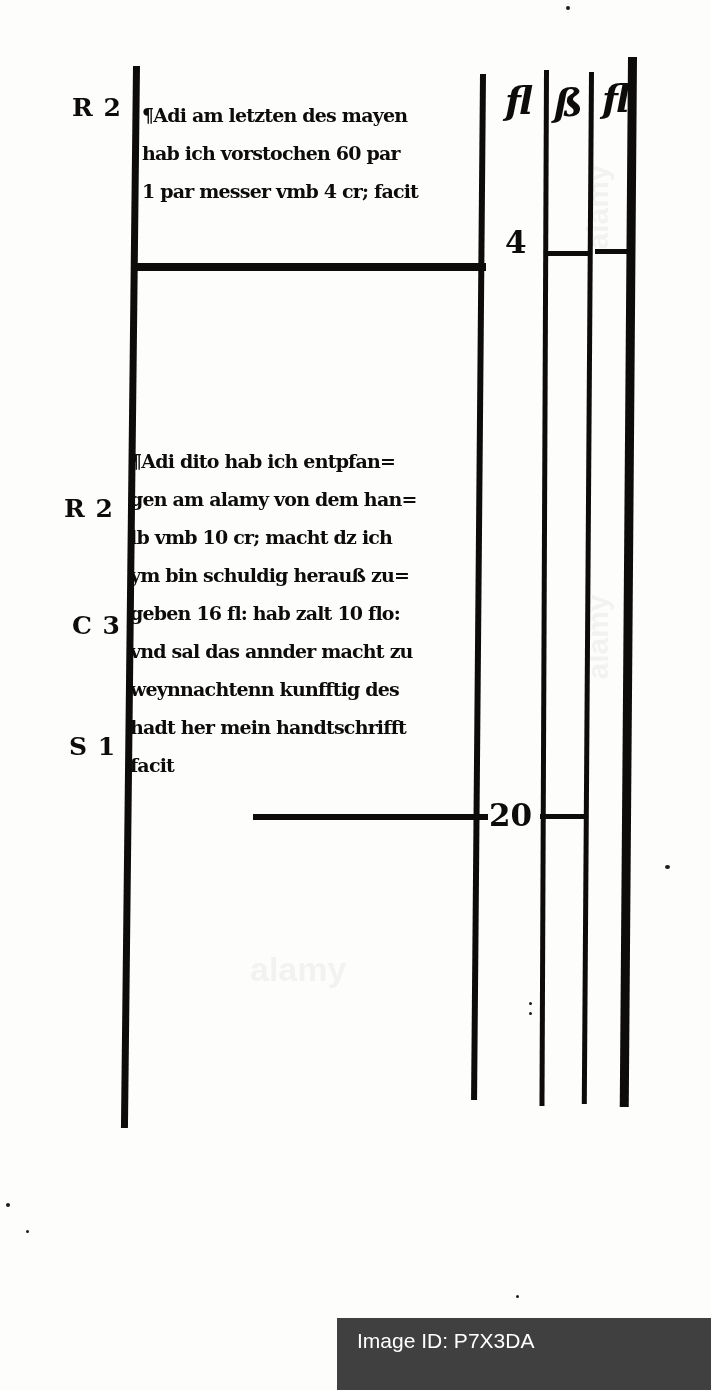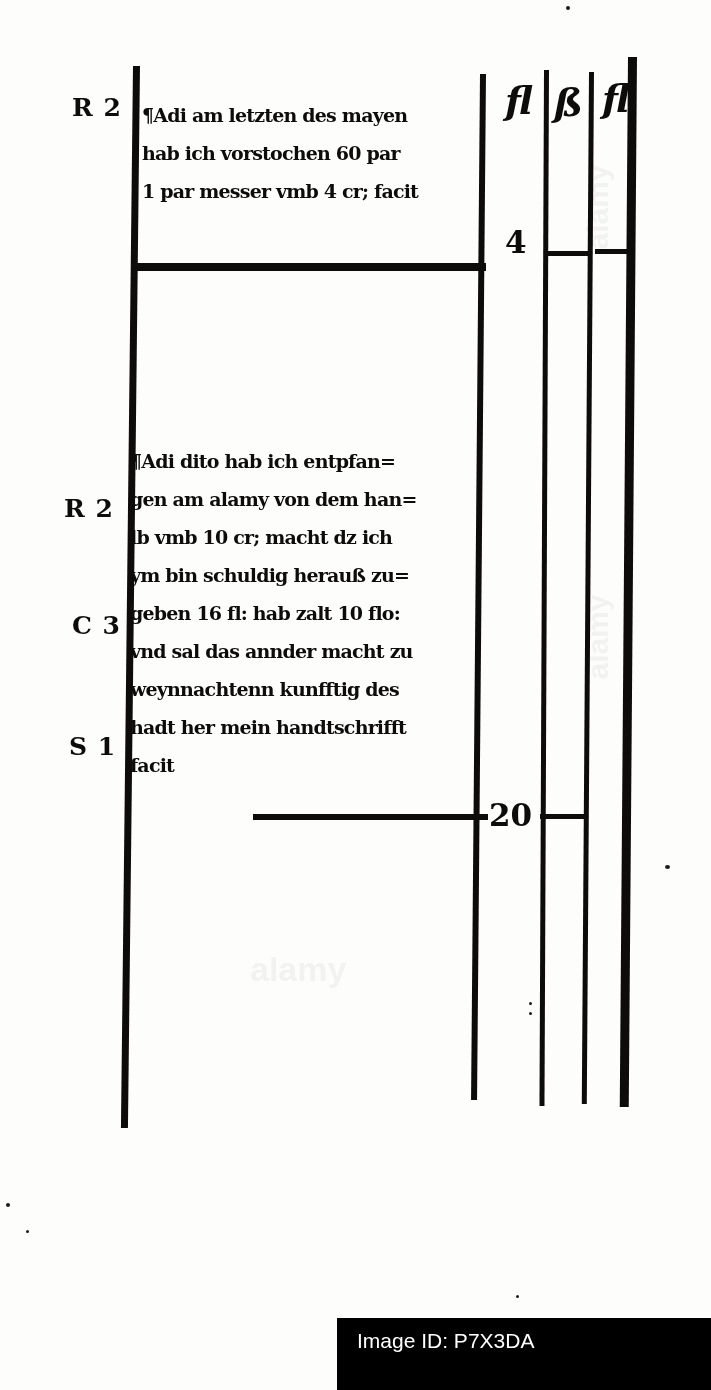--- a/index.html
+++ b/index.html
@@ -23,21 +23,21 @@
     position:absolute; font-weight:bold; font-style:italic; font-size:38px;
   }
   .amount { position:absolute; font-weight:bold; font-size:31px; }
   .ghost {
     position:absolute; color:#555; opacity:0.06; font-weight:bold;
     font-family:"Liberation Sans", sans-serif; pointer-events:none;
   }
   .speck { position:absolute; background:#1c1b19; border-radius:50%; }
   .alamy-bar {
     position:absolute; left:337px; top:1318px; width:374px; height:72px;
-    background:#000000; color:#ffffff;
+    background:#404040; color:#ffffff;
     font-family:"Liberation Sans", sans-serif;
   }
   .bar-line1 { position:absolute; left:20px; top:11px; font-size:21px; }
   .bar-line2 { position:absolute; left:20px; top:39px; font-size:21px;margin-top:34px; }
 </style>
 </head>
 <body>
 
 <div class="page">
 

